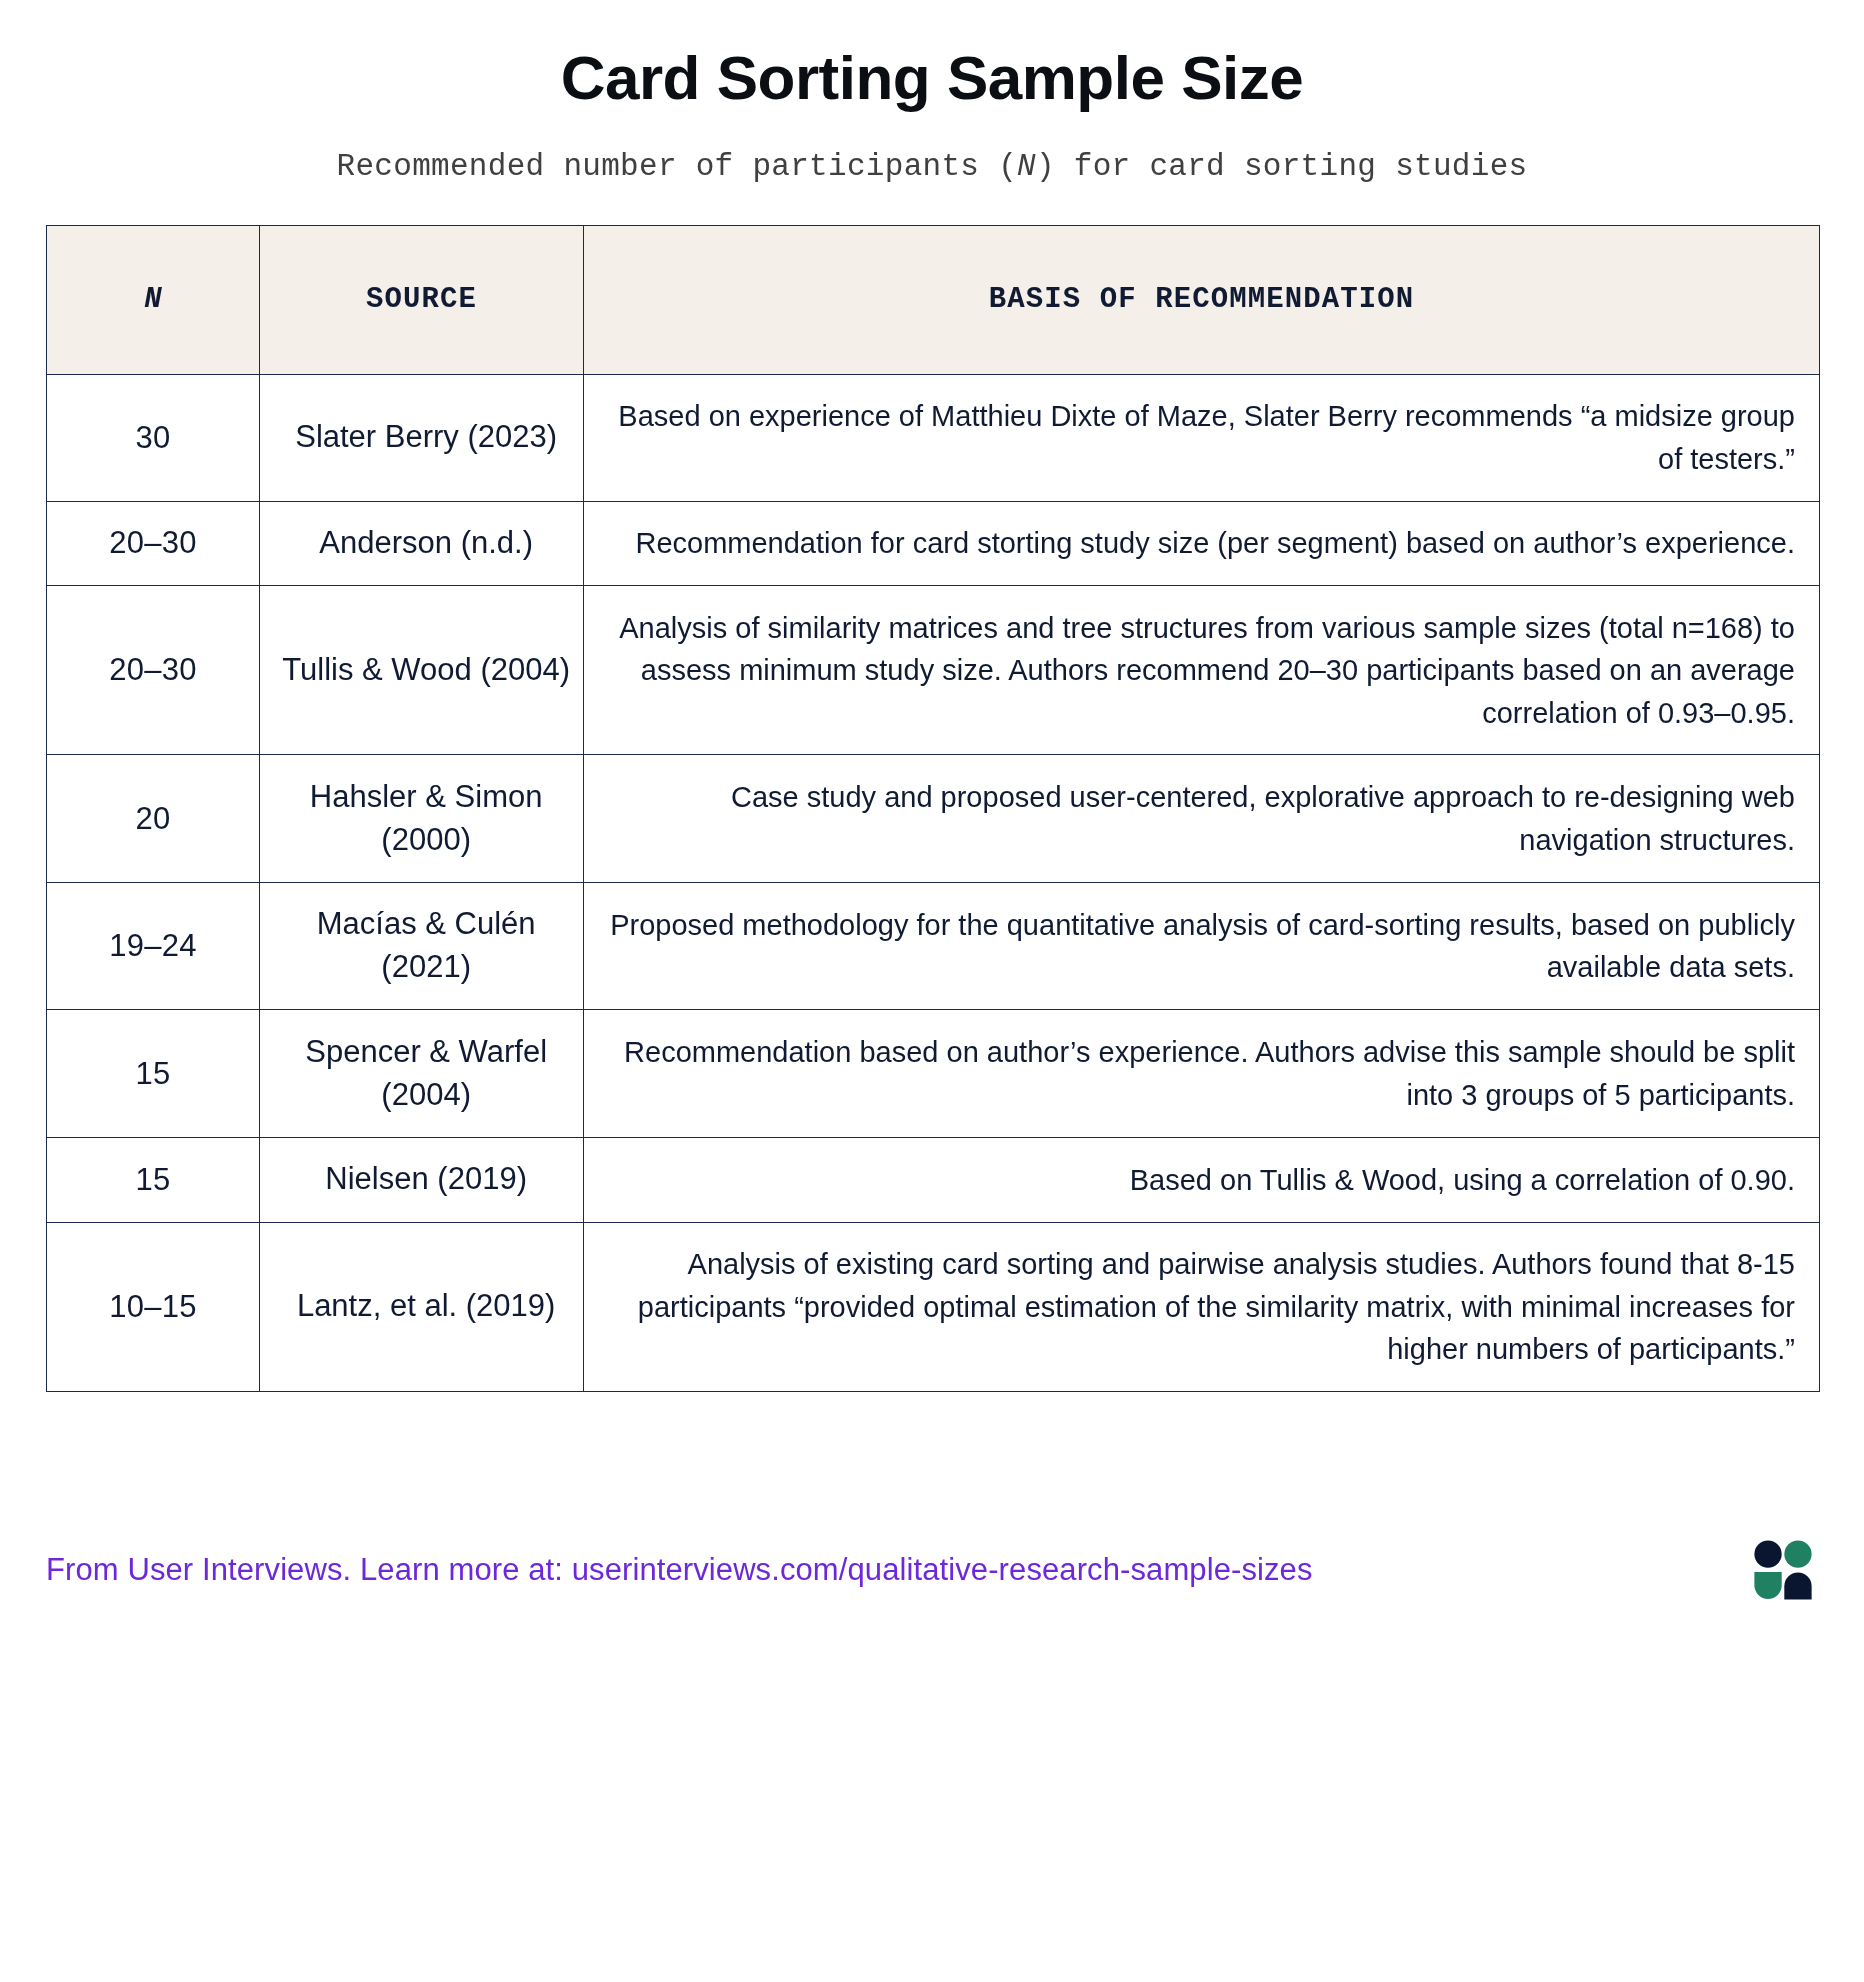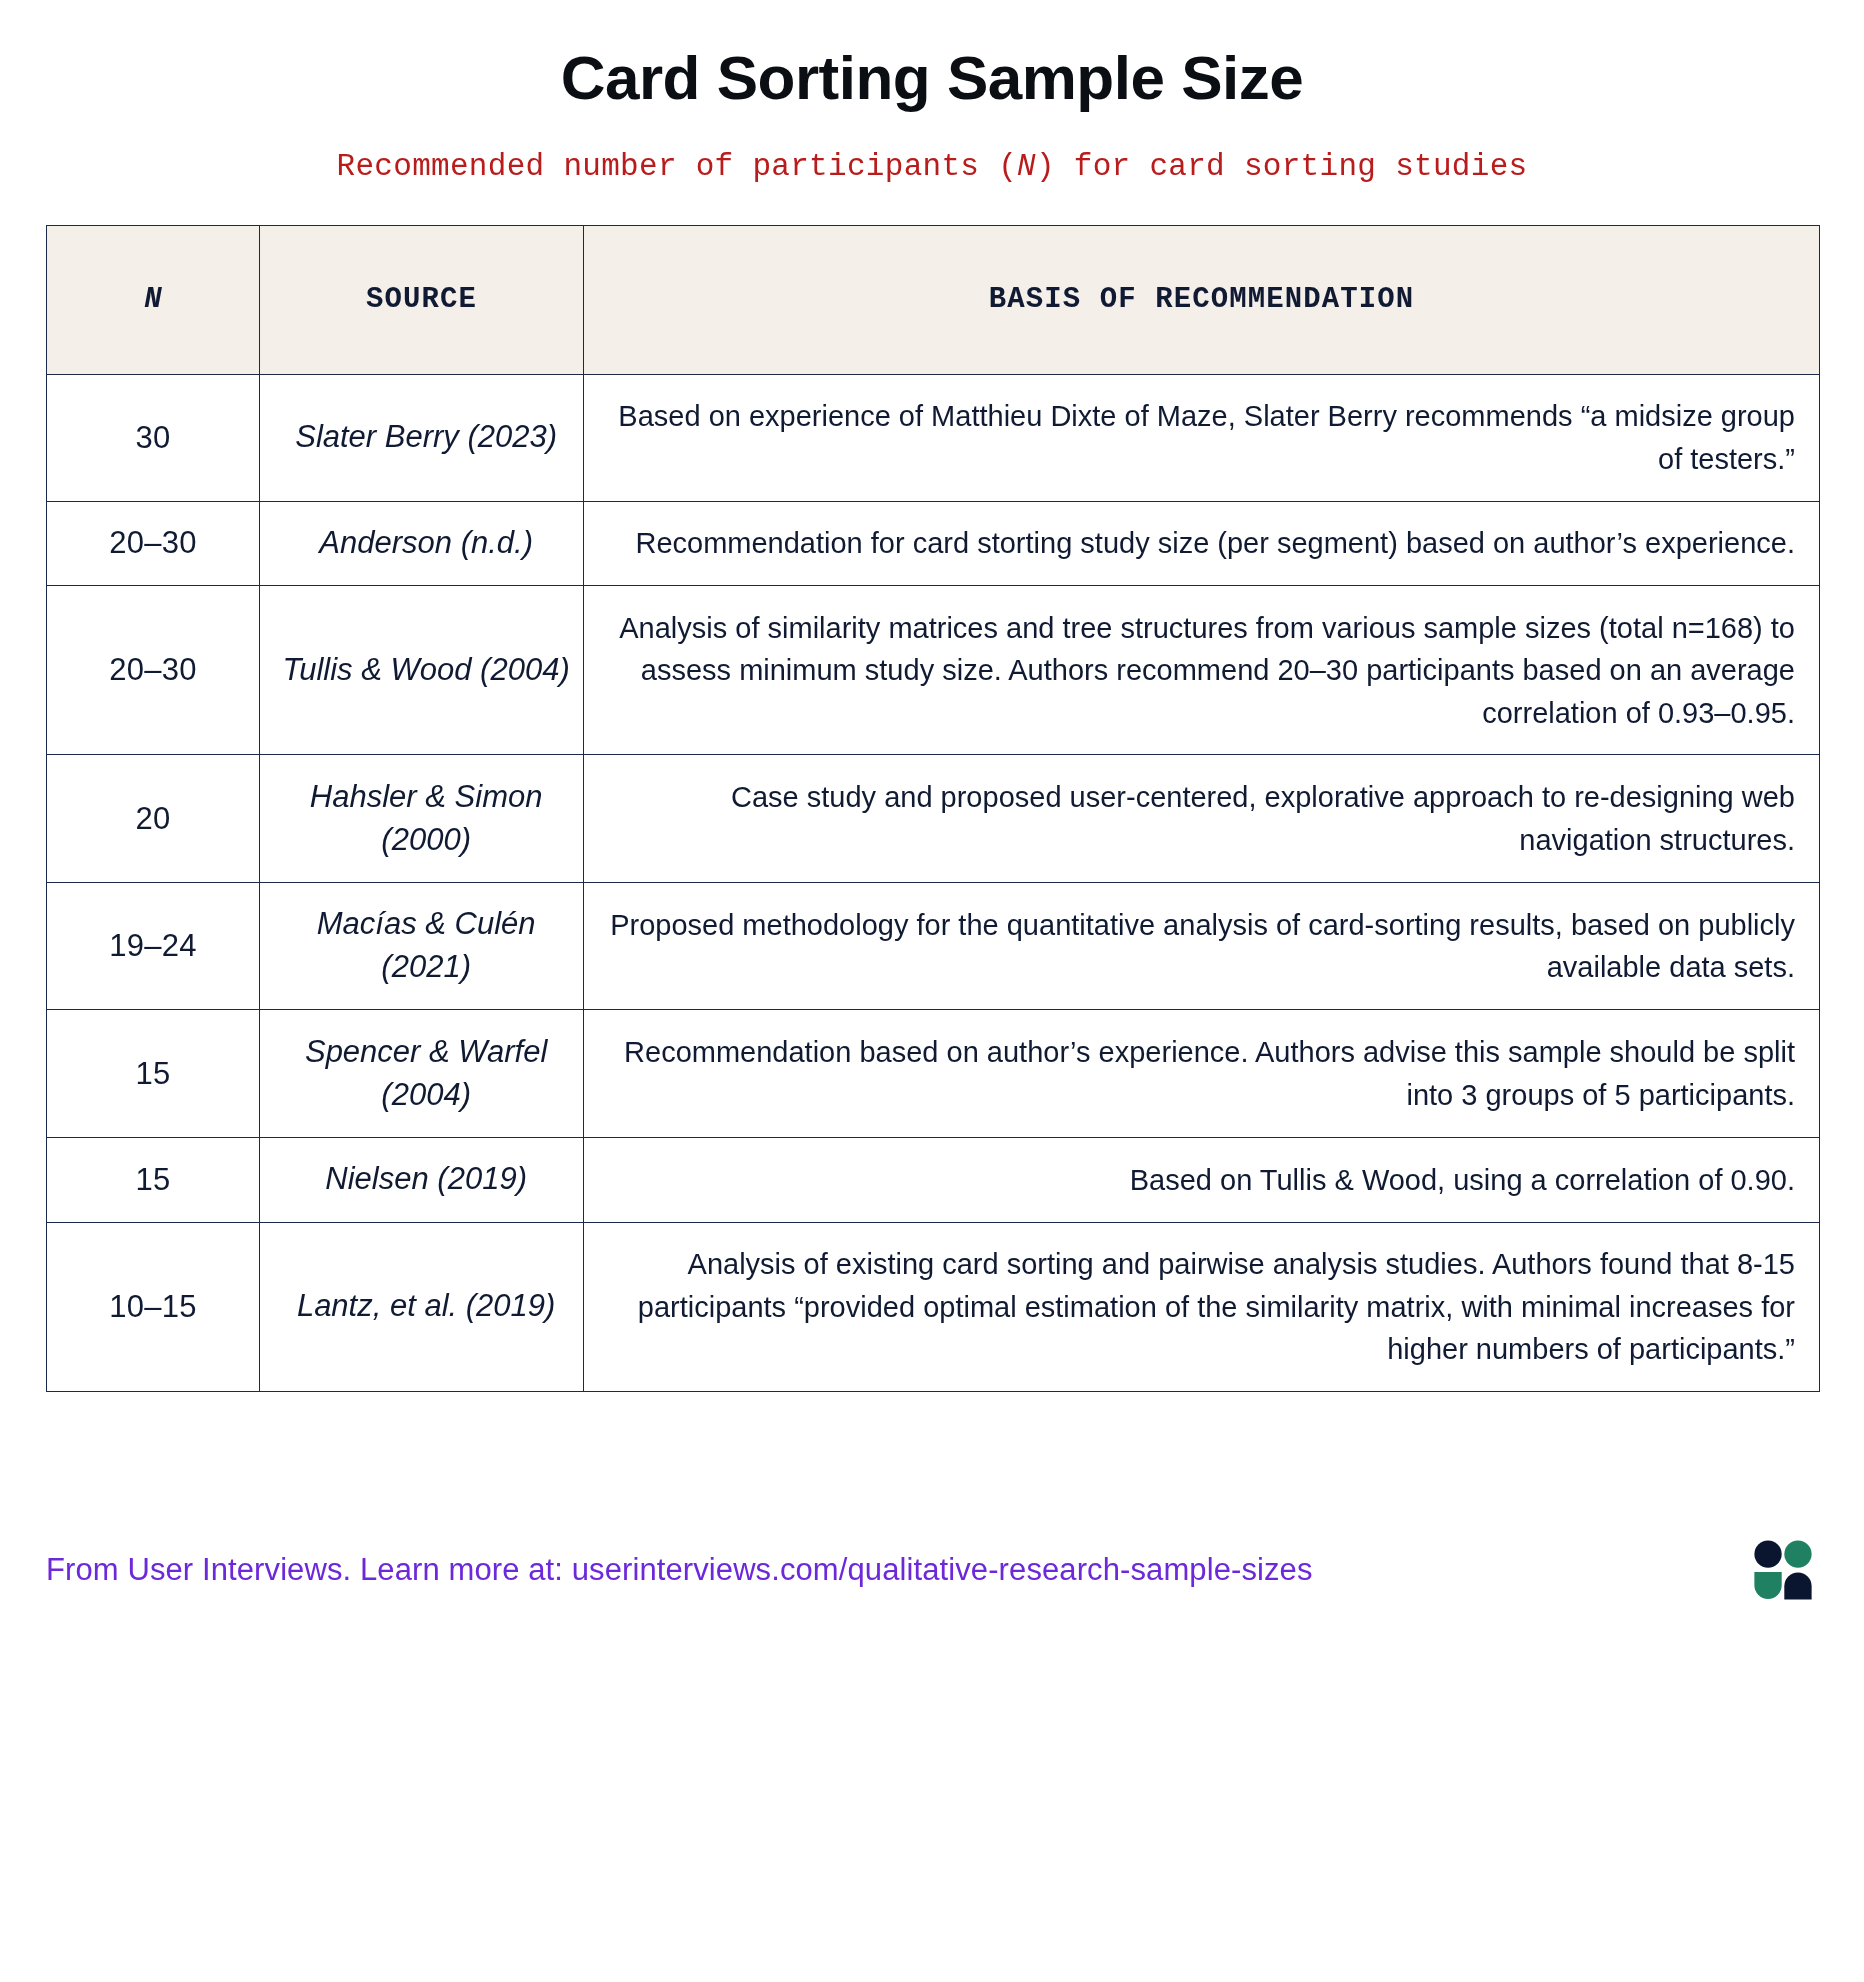--- a/index.html
+++ b/index.html
@@ -36,21 +36,21 @@
     font-weight: bold;
     letter-spacing: -0.5px;
     color: #0b0f14;
     margin: 0;
     line-height: 1.08;
   }
   .subtitle {
     font-family: "Liberation Mono", monospace;
     font-size: 31px;
     font-weight: normal;
-    color: #b91c1c;
+    color: #404040;
     margin: 0;
     padding-top: 37px;
     letter-spacing: 0.3px;
   }
   .subtitle .n-ital {
     font-style: italic;
   }
 
   
   .table-wrap {
@@ -100,21 +100,20 @@
     padding-left: 7.5px;
     padding-right: 7.5px;
   }
   td.cell-source {
     text-align: center;
     font-size: 31px;
     font-weight: normal;
     line-height: 1.38;
     padding-left: 9.3px;
     padding-right: 0;
-    font-style: italic;
   }
   td.cell-basis {
     text-align: right;
     font-size: 29px;
     font-weight: normal;
     line-height: 1.46;
     padding-left: 20.5px;
     padding-right: 24px;
   }
 

